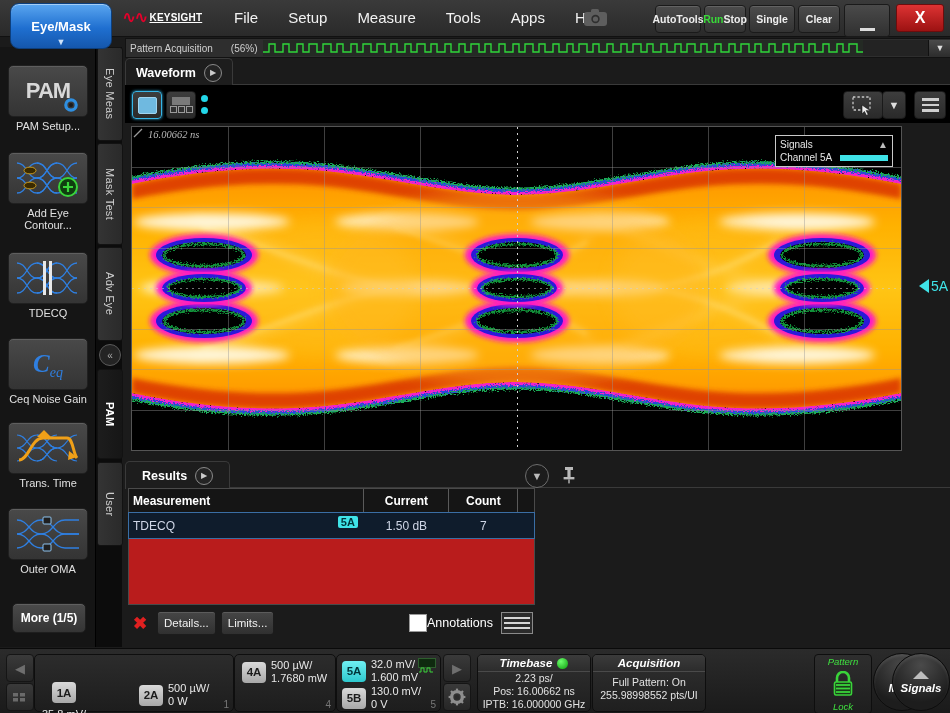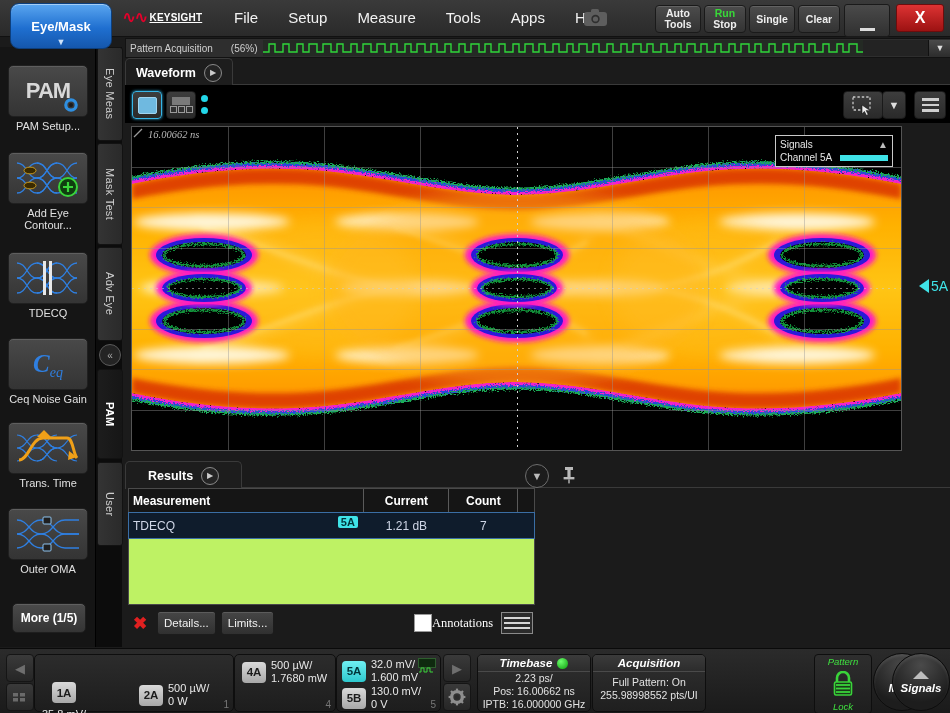--- a/index.html
+++ b/index.html
@@ -32,21 +32,21 @@
   .ks-logo{position:absolute;left:122px;top:7px;display:flex;align-items:center;gap:3px;}
   .ks-wave{color:#e4002b;font-size:17px;font-weight:bold;letter-spacing:-2px;font-family:"DejaVu Sans",sans-serif;}
   .ks-name{color:#fff;font-size:10px;font-weight:bold;letter-spacing:.2px;text-decoration:underline;}
   .menu{position:absolute;left:219px;top:8px;display:flex;gap:0;}
   .menu-item{color:#f2f2f2;font-size:15px;padding:1px 15px;cursor:default;}
   .cam-icon{position:absolute;left:583px;top:7px;width:25px;height:21px;}
   .topbtn{
     position:absolute;top:5px;height:26px;border-radius:4px;
     background:linear-gradient(#4c4c4c,#333);border:1px solid #1a1a1a;
     color:#eee;font-size:10.5px;font-weight:bold;line-height:11px;
-    display:flex;flex-direction:column;align-items:center;justify-content:center;
+    display:flex;flex-direction:row;align-items:center;justify-content:center;
     box-shadow:inset 0 1px 0 rgba(255,255,255,.13);
   }
   .min-btn{position:absolute;right:60px;top:4px;width:44px;height:26px;border-radius:3px;
     background:linear-gradient(#4a4a4a,#303030);border:1px solid #1a1a1a;display:flex;align-items:flex-end;justify-content:center;padding-bottom:5px;}
   .min-btn i{display:block;width:15px;height:3px;background:#ddd;}
   .close-btn{position:absolute;right:6px;top:4px;width:46px;height:26px;border-radius:3px;
     background:linear-gradient(#d33,#9c1212);border:1px solid #6d0d0d;color:#fff;
     font-size:16px;font-weight:bold;display:flex;align-items:center;justify-content:center;}
 
   
@@ -132,52 +132,52 @@
     border:1px solid #c9c9c9;background:#000;padding:2px 4px;
   }
   .sig-row{display:flex;align-items:center;justify-content:space-between;font-size:10px;color:#e6e6e6;line-height:13px;}
   .sig-bar{width:48px;height:6px;background:#3fe3e8;}
   .chan-marker{position:absolute;right:2px;top:278px;display:flex;align-items:center;gap:2px;}
   .chan-marker .tri{width:0;height:0;border-top:7px solid transparent;border-bottom:7px solid transparent;border-right:10px solid #3fe3e8;}
   .chan-marker .lbl{color:#3fe3e8;font-size:14px;}
 
   
   .res-tabrow{position:absolute;left:125px;top:461px;width:825px;height:27px;}
-  .res-tab{position:absolute;left:0;top:0;height:27px;padding:0 22px;
+  .res-tab{position:absolute;left:0;top:0;height:27px;padding:0 16px;
     background:#1d1d1d;border:1px solid #3a3a3a;border-bottom:none;border-radius:5px 5px 0 0;
     display:flex;align-items:center;gap:8px;}
   .res-tab .t{font-size:12.5px;color:#fff;font-weight:bold;}
   .res-collapse{position:absolute;left:400px;top:3px;width:22px;height:22px;border-radius:50%;
     border:1px solid #6d6d6d;background:#1c1c1c;color:#bbb;font-size:11px;
     display:flex;align-items:center;justify-content:center;}
   .pin-icon{position:absolute;left:436px;top:5px;width:16px;height:18px;}
 
   .res-body{position:absolute;left:128px;top:488px;width:405px;height:115px;
-    background:#bef264;border:1px solid #4a4a4a;}
+    background:#b91c1c;border:1px solid #4a4a4a;}
   table.meas{width:100%;border-collapse:collapse;}
   table.meas th{
     background:#151515;color:#fff;font-size:12px;font-weight:bold;
     border-right:1px solid #5a5a5a;border-bottom:1px solid #5a5a5a;
     padding:2px 4px;height:19px;
   }
   table.meas th.l{text-align:left;}
   table.meas th.r{}
   table.meas td{font-size:12px;color:#cfd6e6;padding:2px 4px;height:21px;}
   tr.selrow{background:#0f1c2c;outline:1px solid #3a6ea5;}
   .badge5a{background:#3fe3e8;color:#00343a;font-size:11px;font-weight:bold;padding:0 3px;border-radius:2px;}
 
   .res-foot{position:absolute;left:128px;top:608px;width:405px;height:30px;display:flex;align-items:center;}
   .xbtn{width:24px;height:24px;display:flex;align-items:center;justify-content:center;
     color:#e02020;font-size:17px;font-weight:bold;}
   .sbtn{height:22px;border-radius:3px;background:linear-gradient(#464646,#303030);
     border:1px solid #1c1c1c;color:#f0f0f0;font-size:11.5px;
     display:flex;align-items:center;justify-content:center;padding:0 6px;margin-left:5px;
     box-shadow:inset 0 1px 0 rgba(255,255,255,.12);}
   .annot-chk{width:16px;height:16px;background:#fff;border:1px solid #999;}
-  .annot-lbl{font-size:12.5px;color:#fff;font-family:Liberation Serif, serif;}
+  .annot-lbl{font-size:12.5px;color:#fff;}
   .listico{width:26px;height:18px;border:1px solid #8a8a8a;background:#2b2b2b;margin-left:8px;
     display:flex;flex-direction:column;justify-content:space-evenly;align-items:center;padding:1px 2px;}
   .listico i{display:block;width:100%;height:2px;background:#d6d6d6;}
 
   
   .botbar{position:absolute;left:0;top:648px;width:950px;height:65px;
     background:linear-gradient(#2b2b2b,#1a1a1a);border-top:1px solid #0a0a0a;}
   .navbtn{position:absolute;width:26px;border-radius:4px;background:linear-gradient(#3a3a3a,#262626);
     border:1px solid #151515;display:flex;align-items:center;justify-content:center;color:#6e6e6e;font-size:13px;}
   .chgrp{position:absolute;top:5px;height:56px;border-radius:5px;
@@ -654,21 +654,21 @@
           <th class="r" style="width:17%;">Count</th>
           <th style="width:4%;border-right:none;"></th>
         </tr>
       </thead>
       <tbody>
         <tr class="selrow">
           <td style="position:relative;">
             <span>TDECQ</span>
             <span class="badge5a" style="position:absolute;right:6px;top:3px;">5A</span>
           </td>
-          <td style="text-align:center;">1.21 dB</td>
+          <td style="text-align:center;">1.50 dB</td>
           <td style="text-align:center;">7</td>
           <td></td>
         </tr>
       </tbody>
     </table>
   </div>
 
   <div class="res-foot">
     <div class="xbtn">✖</div>
     <div class="sbtn">

